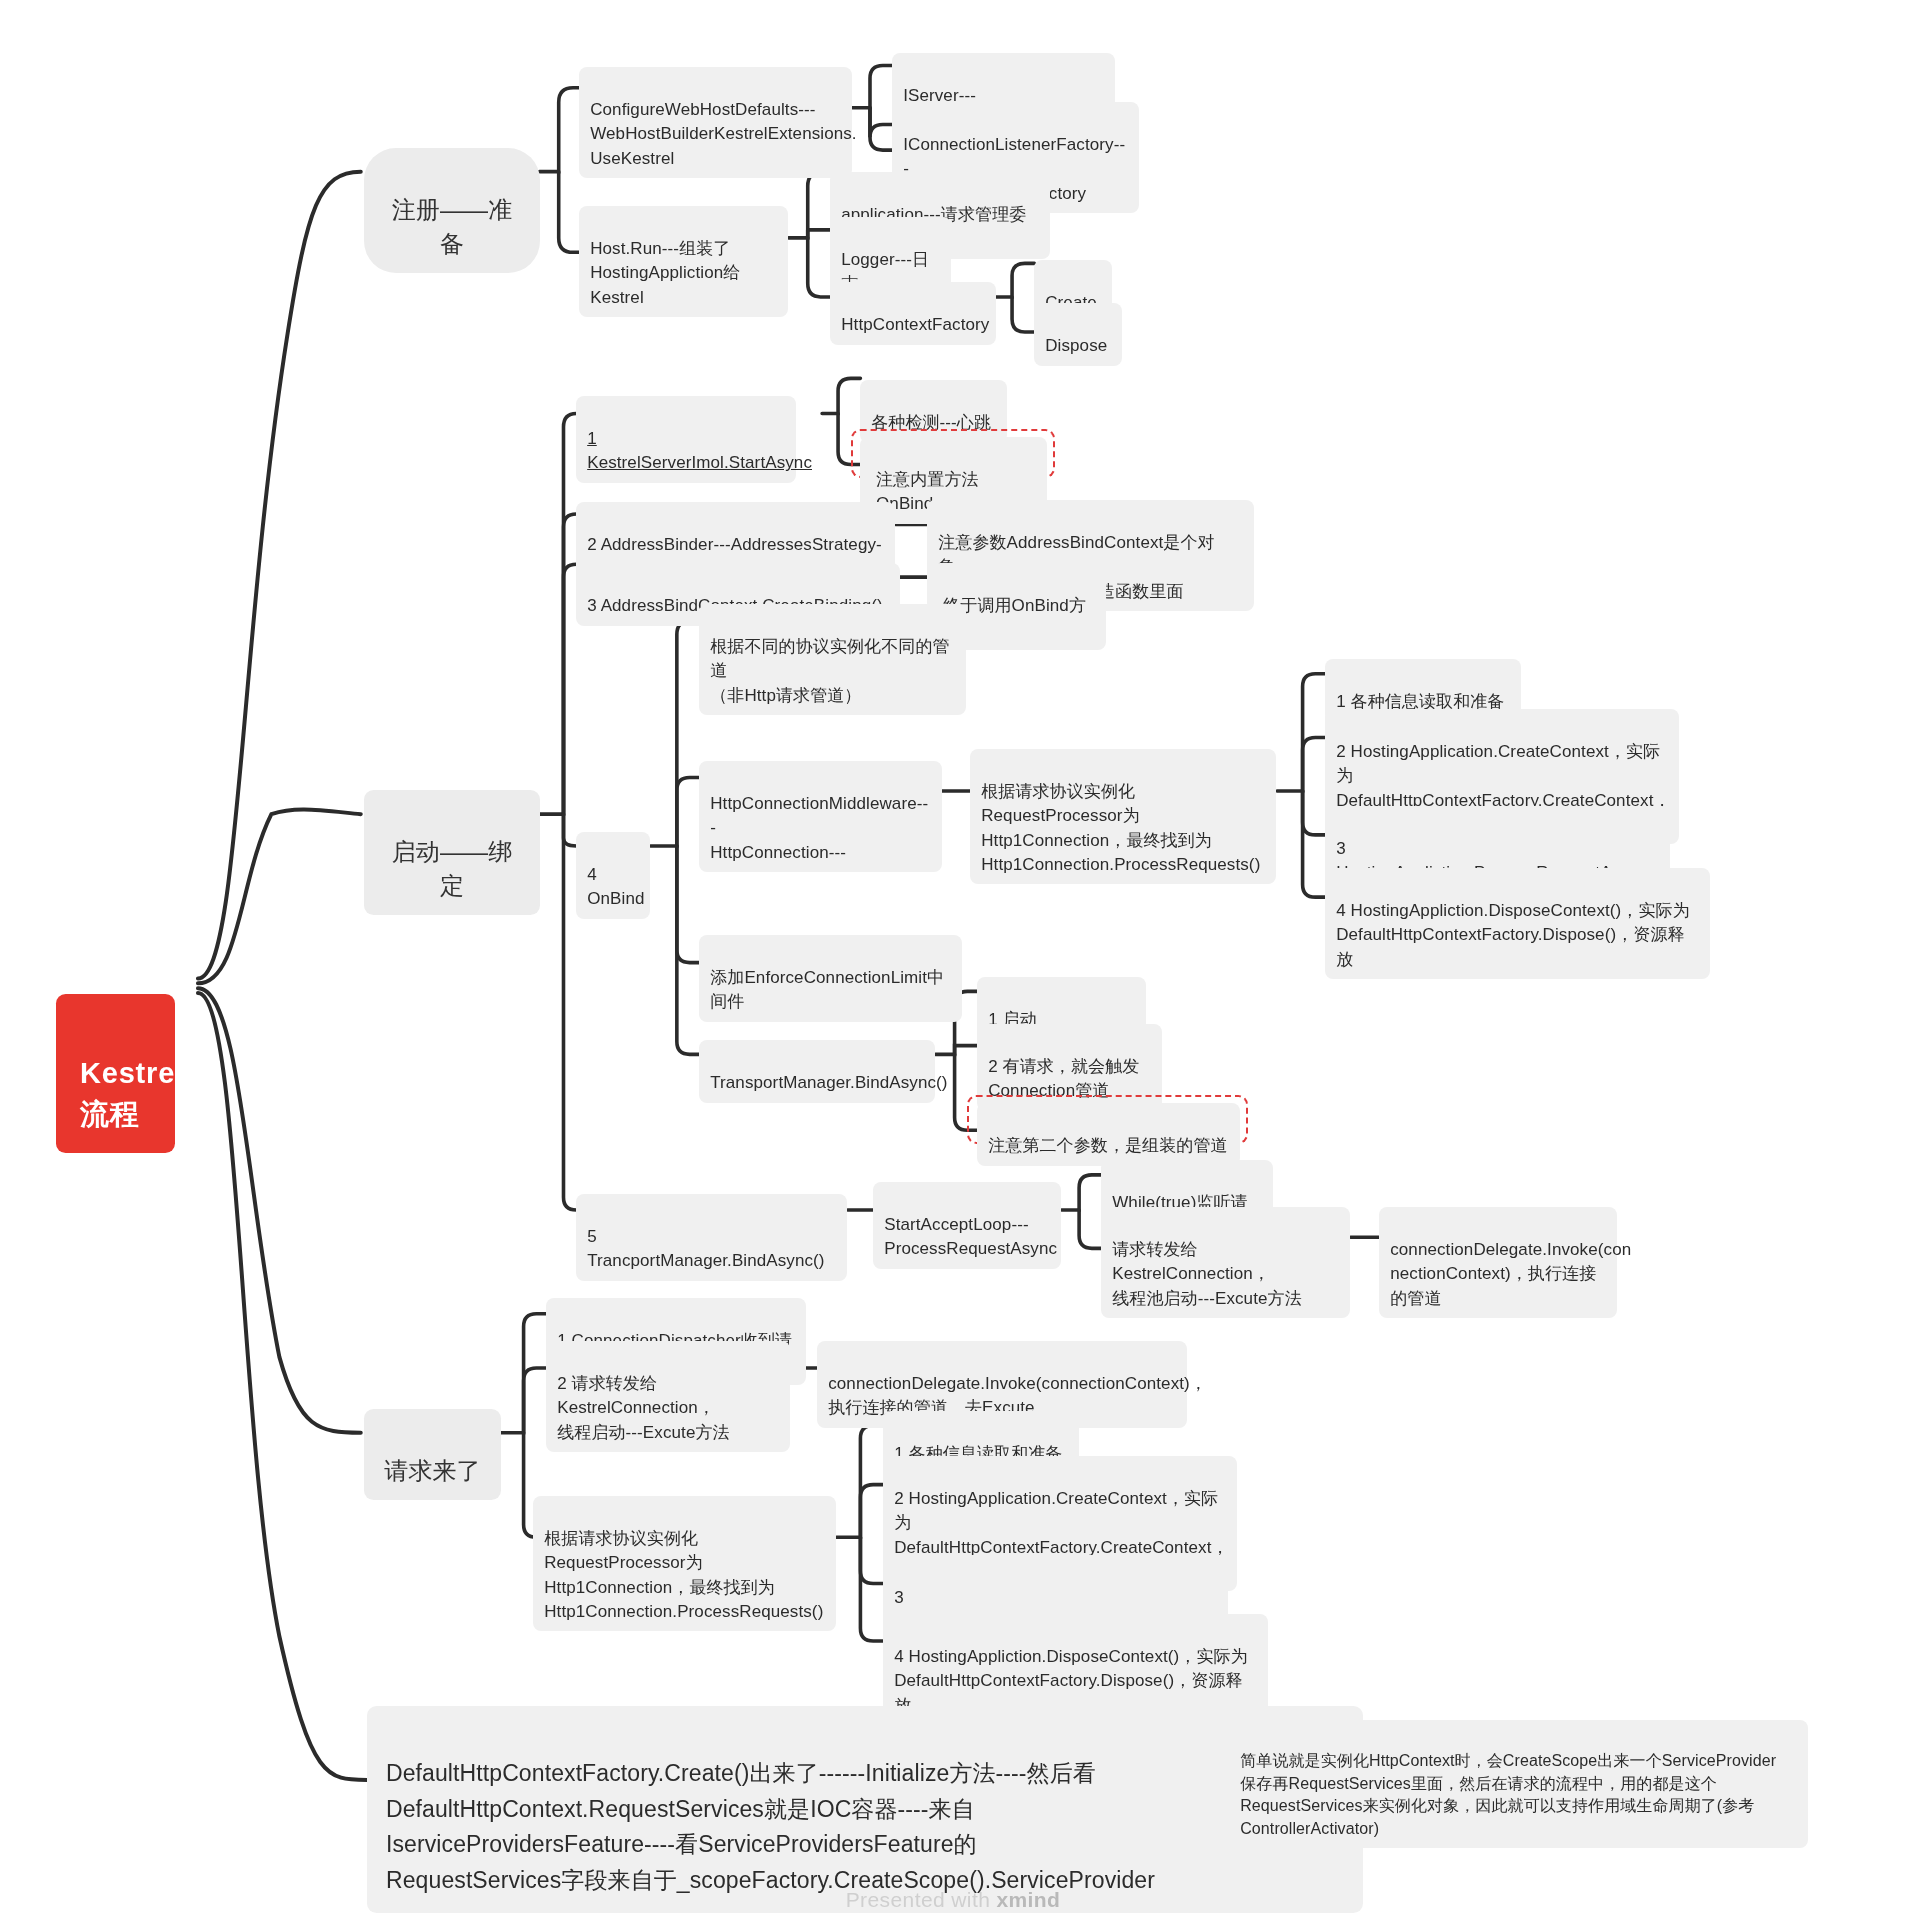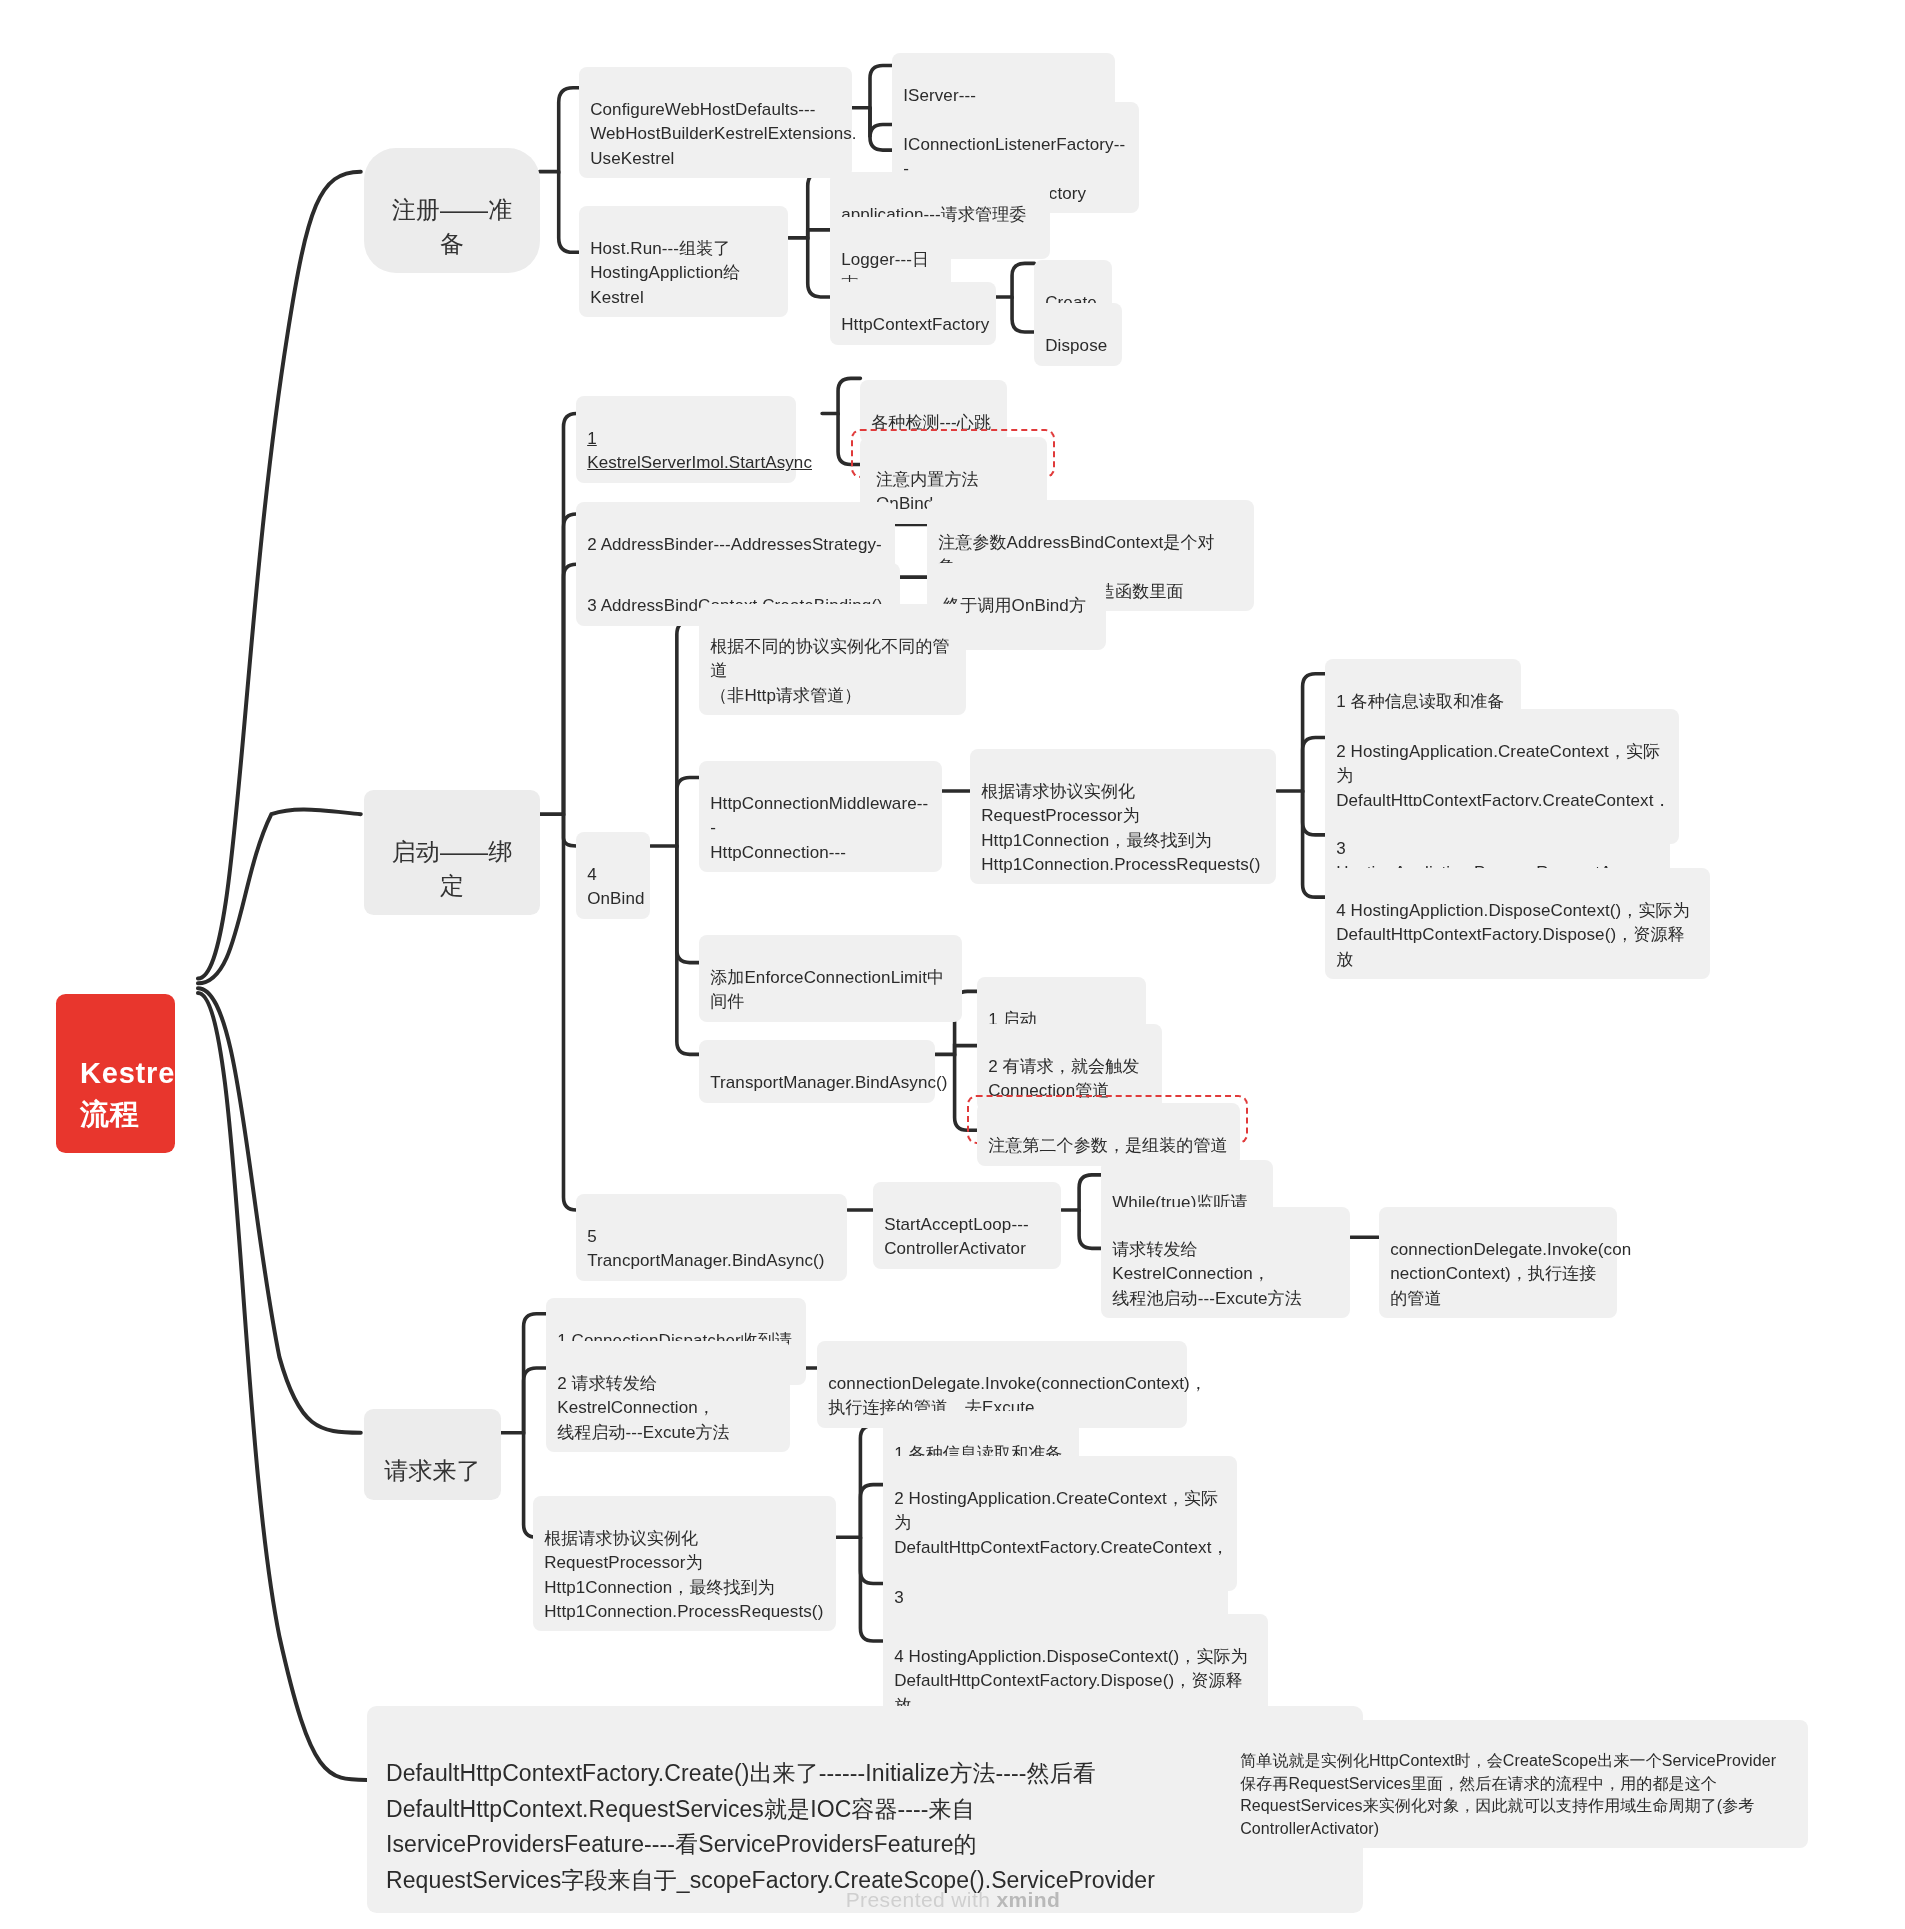--- a/index.html
+++ b/index.html
@@ -301,21 +301,21 @@
   <div class="node" style="left:977px; top:1103px; width:263px;">
     <span>注意第二个参数，是组装的管道</span>
   </div>
 
   <div class="node" style="left:576px; top:1194px; width:271px;">
     <span>5 TrancportManager.BindAsync()</span>
   </div>
 
   <div class="node" style="left:873px; top:1182px; width:188px;">
     <span>StartAcceptLoop---
-ControllerActivator</span>
+ProcessRequestAsync</span>
   </div>
 
   <div class="node" style="left:1101px; top:1160px; width:172px;">
     <span>While(true)监听请求</span>
   </div>
 
   <div class="node" style="left:1101px; top:1207px; width:249px;">
     <span>请求转发给KestrelConnection，
 线程池启动---Excute方法</span>
   </div>

